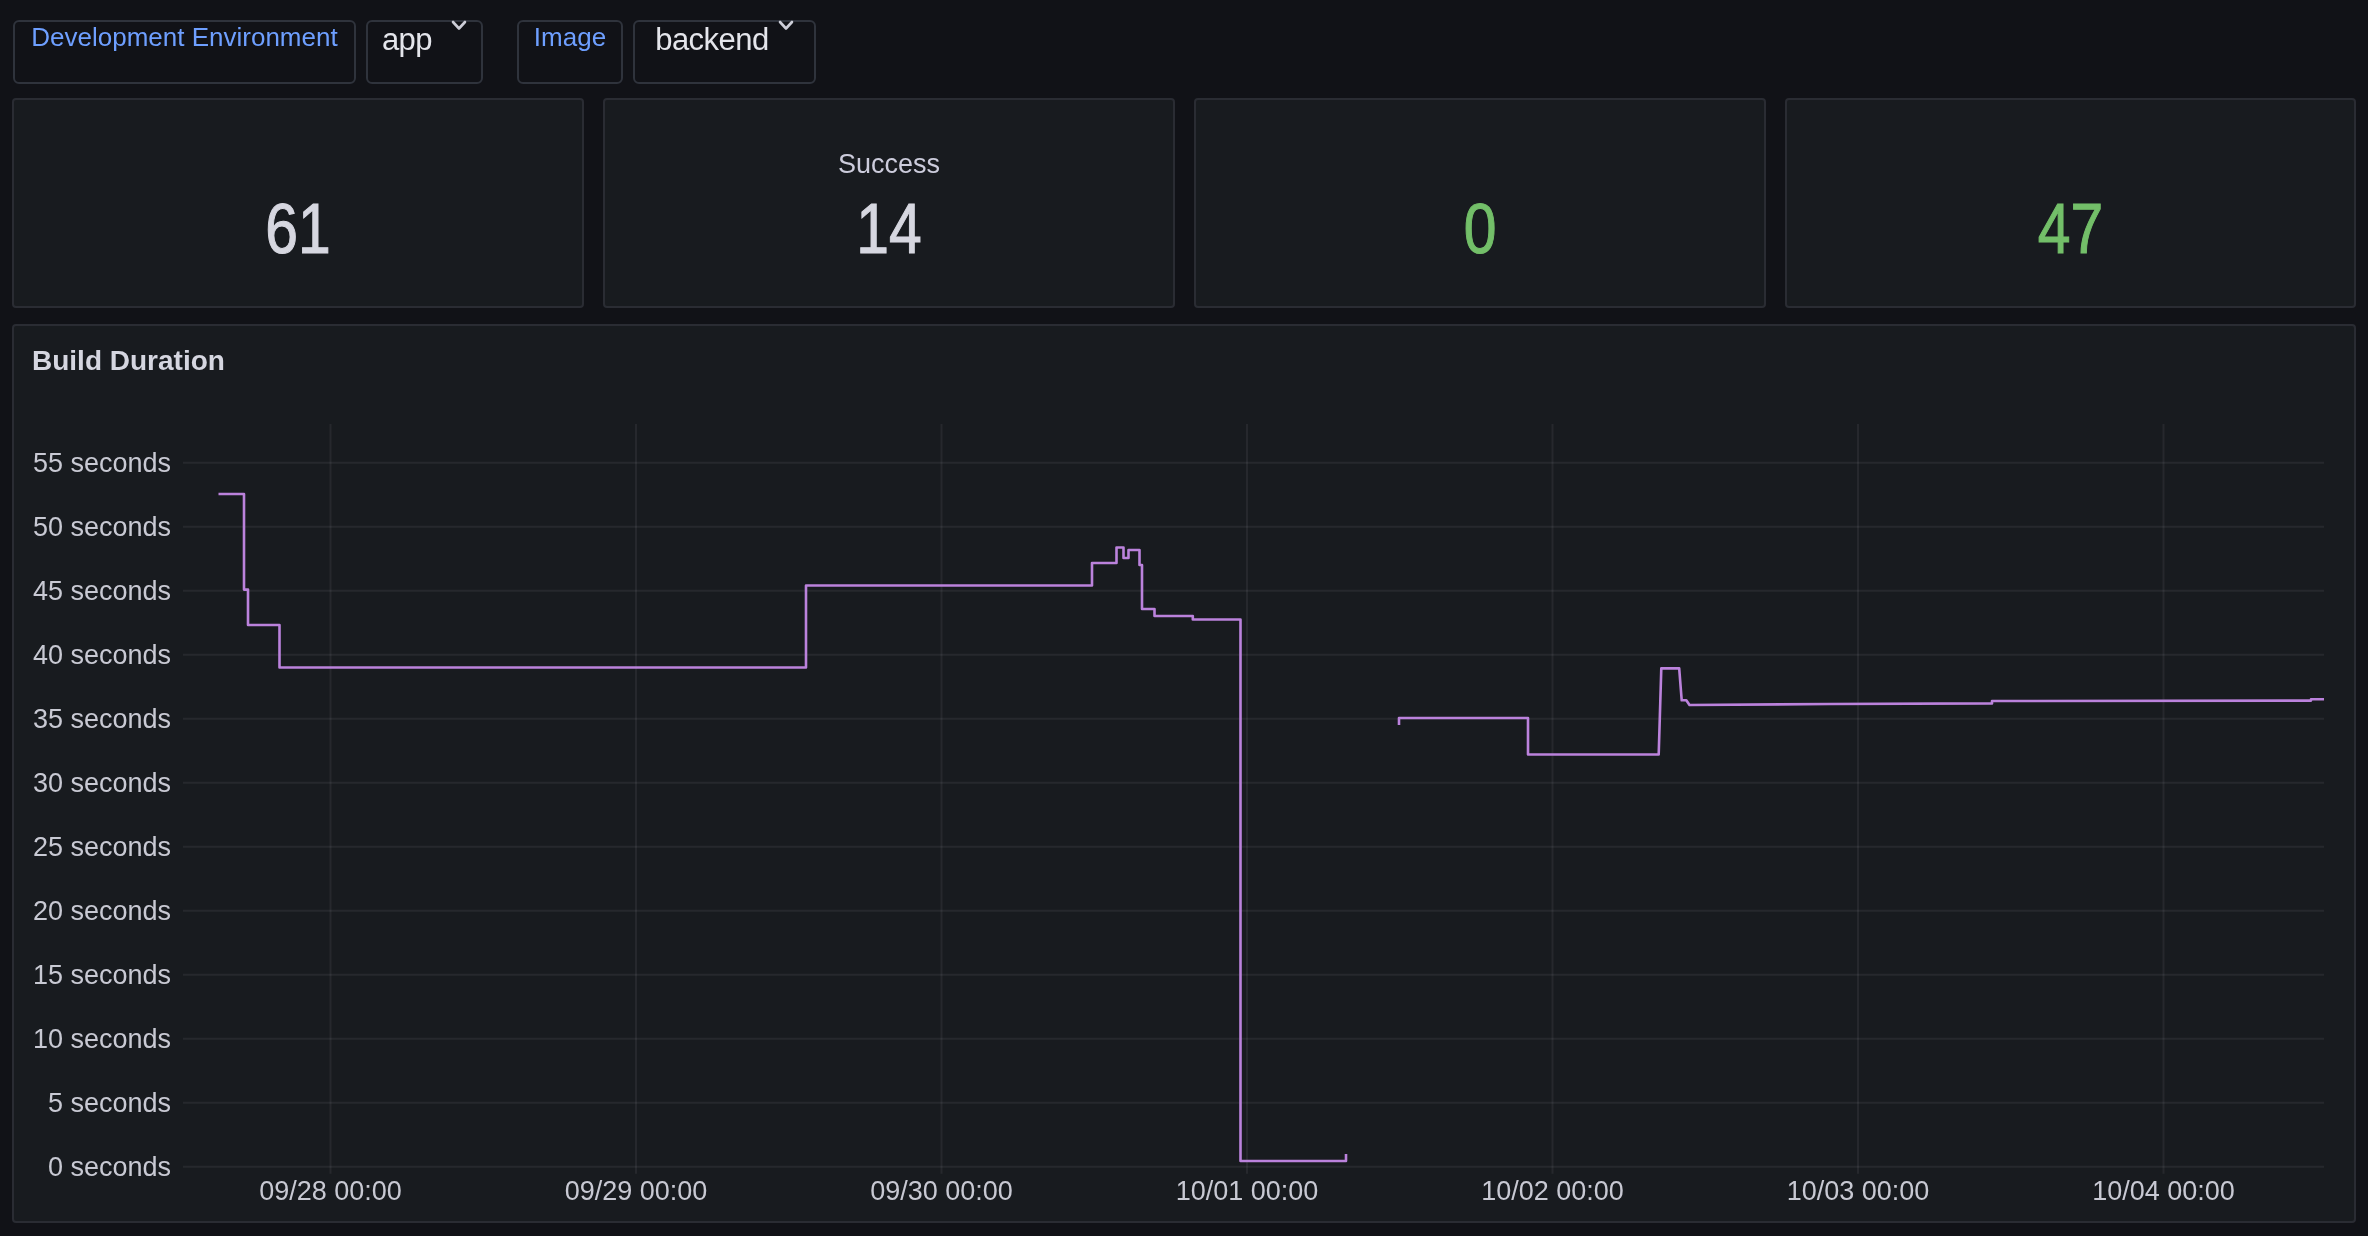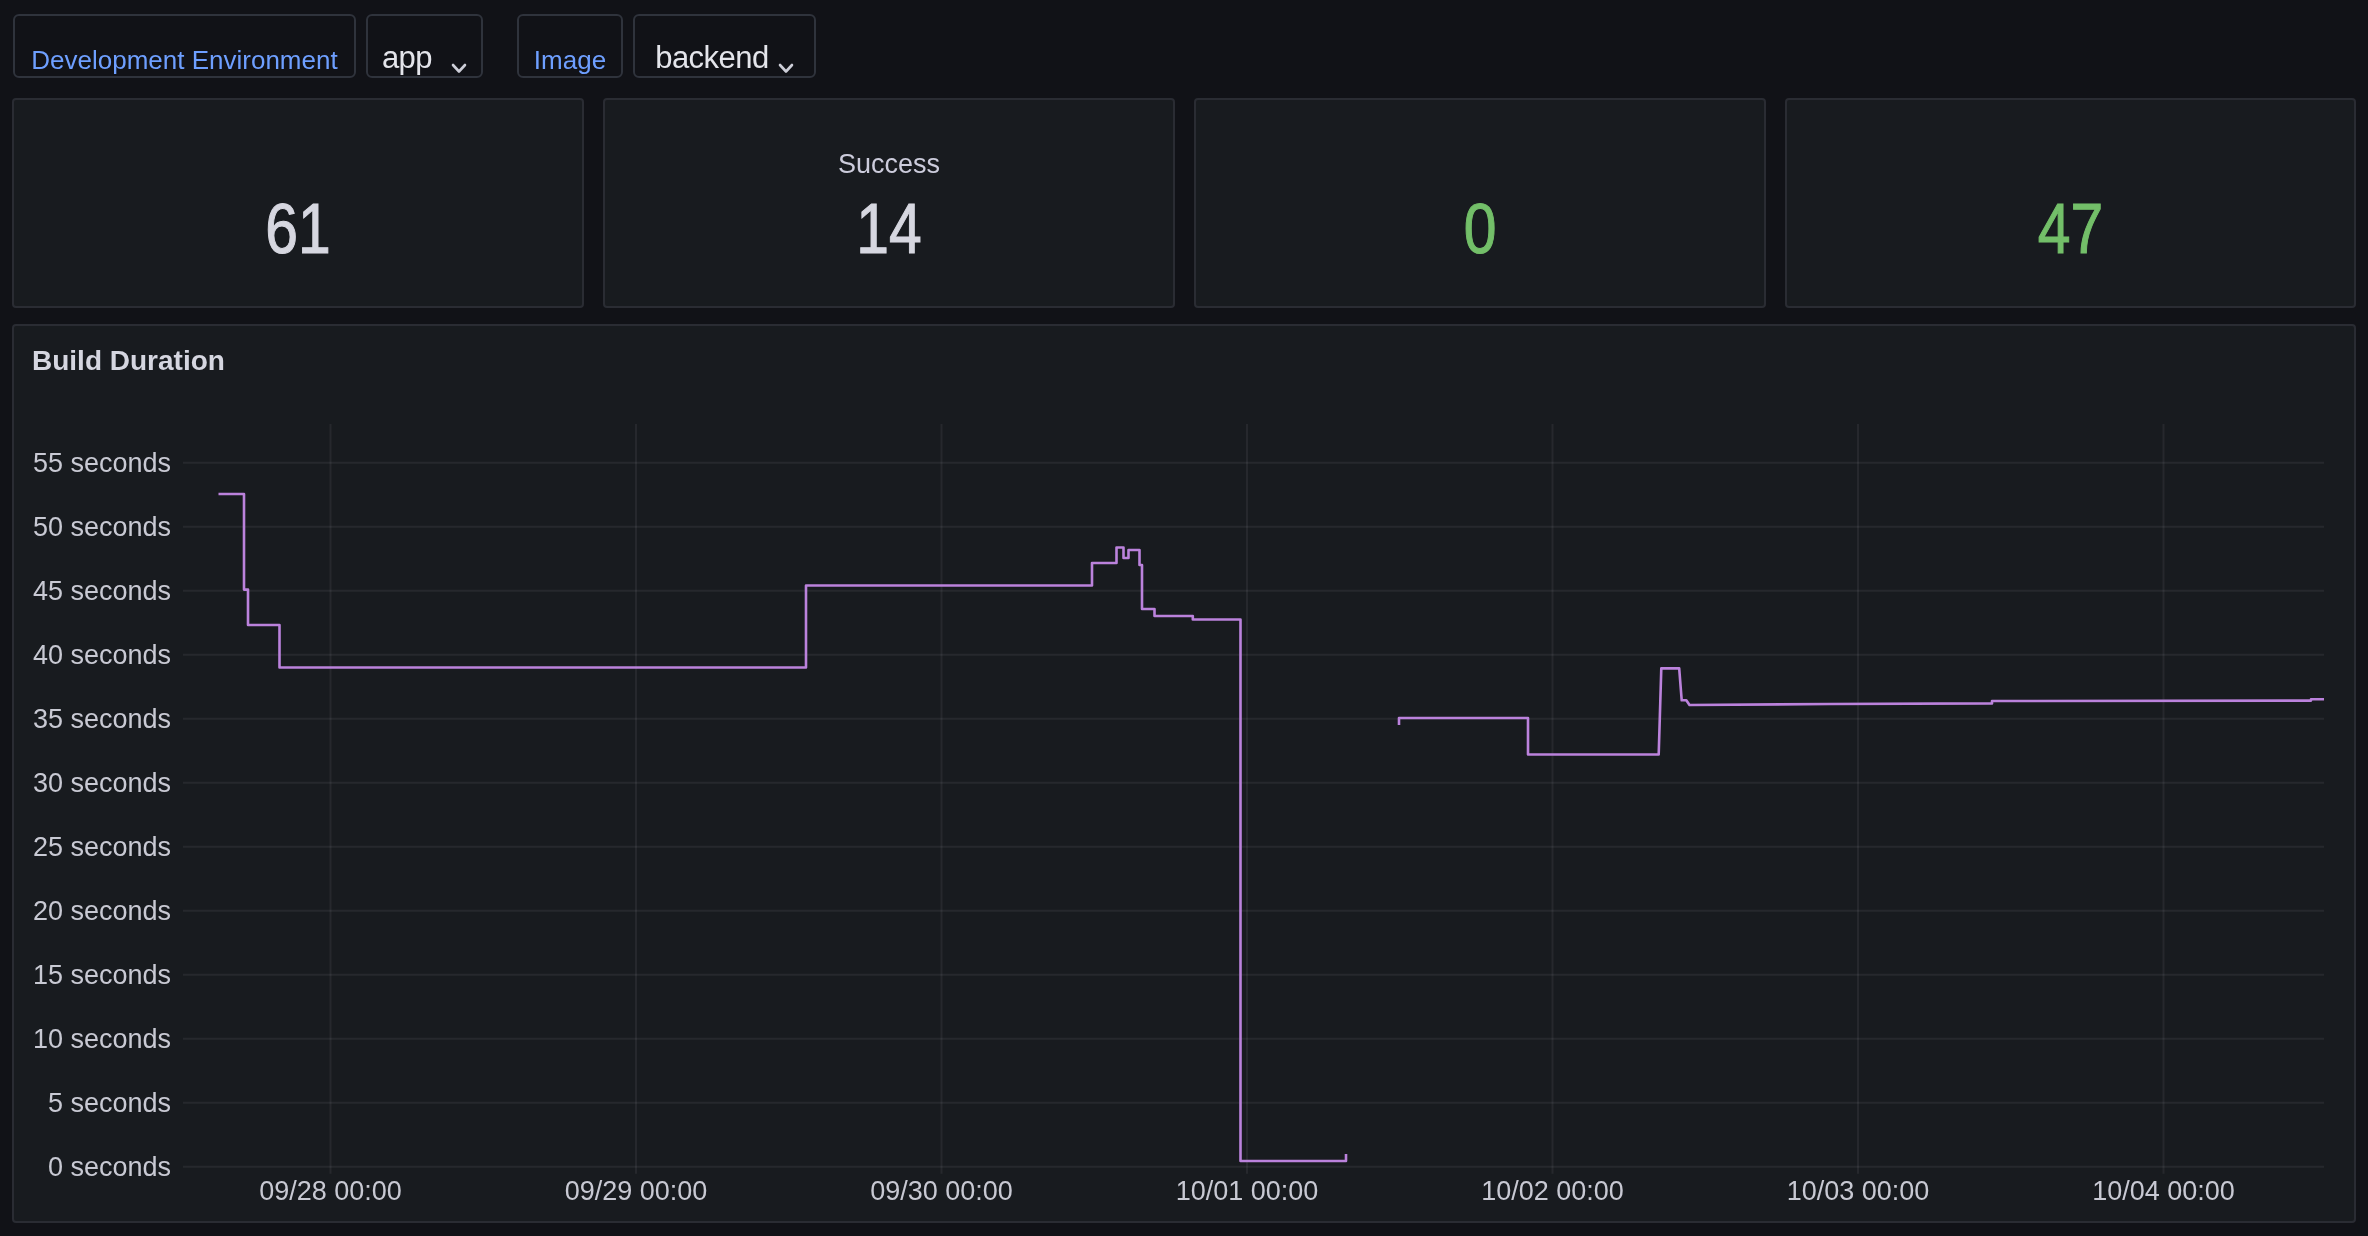--- a/index.html
+++ b/index.html
@@ -1,18 +1,18 @@
 <!DOCTYPE html>
 <html><head>
 <meta charset="utf-8">
 <style>
 html,body{margin:0;padding:0;width:2368px;height:1236px;background:#111217;overflow:hidden}
 *{box-sizing:border-box}
 body{font-family:"Liberation Sans",sans-serif;position:relative}
-.chip{position:absolute;top:14px;height:64px;background:#111217;border:2px solid #2f333c;border-radius:6px;display:flex;align-items:flex-end;justify-content:center}
+.chip{position:absolute;top:20px;height:64px;background:#111217;border:2px solid #2f333c;border-radius:6px;display:flex;align-items:flex-start;justify-content:center}
 .chip .blue{color:#6e9fff;font-size:26px;font-weight:500;white-space:nowrap}
 .chip .val{color:#e4e5eb;font-size:31px;letter-spacing:-0.5px;white-space:nowrap}
 .panel{position:absolute;background:#181b1f;border:2px solid #2a2c33;border-radius:4px}
 .slabel{position:absolute;width:100%;text-align:center;top:50px;font-size:27px;line-height:28px;color:#ccccdc}
 .svalue{position:absolute;width:100%;text-align:center;top:94px;font-size:70px;line-height:70px;color:#d6d7e0;transform:scaleX(0.84);-webkit-text-stroke:1.1px currentColor}
 .green{color:#73bf69}
 </style>
 </head>
 <body>
 <div class="chip" style="left:13px;width:343px">

